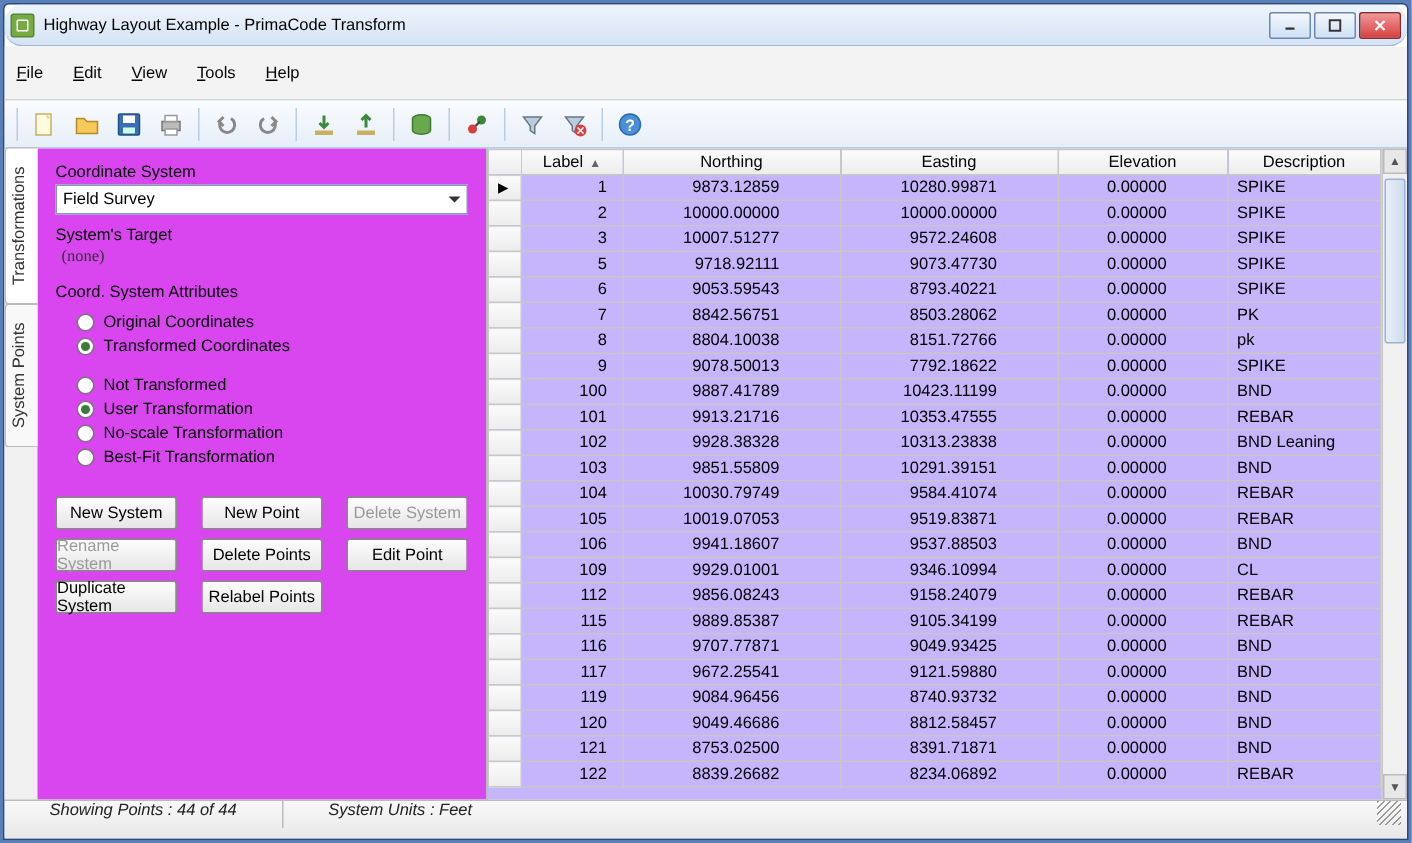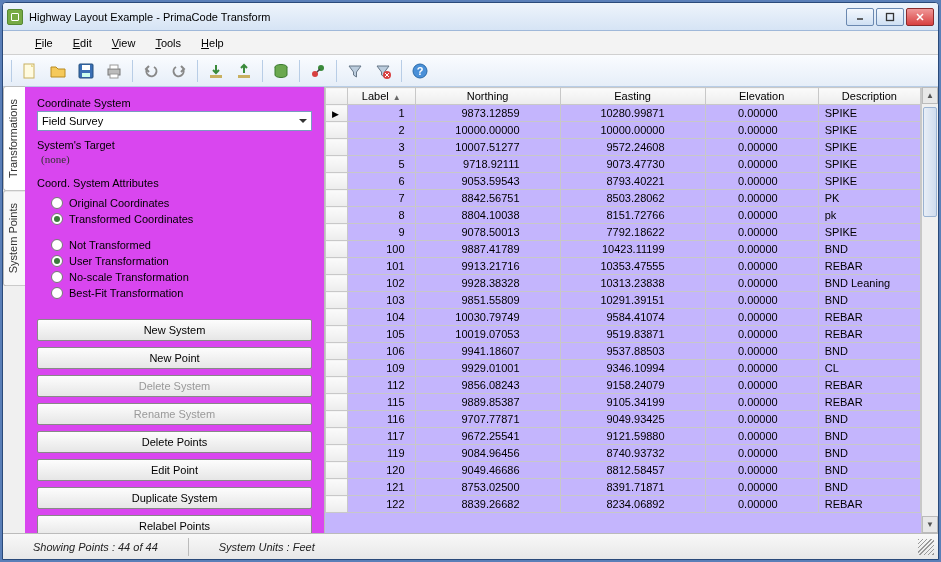--- a/index.html
+++ b/index.html
@@ -1,61 +1,61 @@
 <!DOCTYPE html>
 <html><head>
 <meta charset="utf-8">
 <style>
   * { box-sizing: border-box; margin: 0; padding: 0; font-family: "Segoe UI", Tahoma, sans-serif; font-size: 11px; }
   body { background: #5a7fb8; width: 941px; height: 562px; overflow: hidden; }
   .window { width: 937px; height: 558px; margin: 2px; background: #fff; border: 1px solid #2a4a7a; border-radius: 4px 4px 0 0; overflow: hidden; display: flex; flex-direction: column; }
-  .titlebar { height: 28px; background: linear-gradient(#eef4fb,#d6e4f5); display: flex; align-items: center; padding: 0 4px; border-bottom: 1px solid #9fb8d9; }
+  .titlebar { height: 28px; background: linear-gradient(#eef4fb,#d6e4f5); display: flex; align-items: center; padding: 0 4px; border-bottom: 1px solid #9fb8d9; border-radius: 12px; }
   .titlebar .app-icon { width:16px; height:16px; margin-right:6px; background:#7a4; border:1px solid #583; border-radius:2px; position:relative; }
   .titlebar .app-icon:before { content:""; position:absolute; inset:3px; border:1px solid #fff; border-radius:1px; }
   .titlebar .title { color:#000; flex:1; }
   .win-btns { display:flex; gap:2px; }
   .win-btn { width:28px; height:18px; border:1px solid #6a88b0; border-radius:2px; background:linear-gradient(#f4f8fd,#cfe0f3); display:flex; align-items:center; justify-content:center; }
   .win-btn.close { background:linear-gradient(#f09898,#d84040); border-color:#8a2a2a; color:#fff; }
   .win-btn svg { width:10px; height:10px; }
-  .menubar { height:24px; background:#f3f3f3; display:flex; align-items:center; padding:0 24px; gap:4px; border-bottom:1px solid #d0d0d0; }
+  .menubar { height:36px; background:#f3f3f3; display:flex; align-items:center; padding:0 0; gap:4px; border-bottom:1px solid #d0d0d0; }
   .menubar .menu-item { padding:2px 8px; }
   .menubar .menu-item u { text-decoration:underline; }
   .toolbar { height:32px; background:linear-gradient(#fafcff,#e6eef8); border-bottom:1px solid #b8cde6; display:flex; align-items:center; padding:0 6px; gap:4px; }
   .toolbar .tb-btn { width:24px; height:24px; border:1px solid transparent; border-radius:2px; display:flex; align-items:center; justify-content:center; }
   .tb-sep { width:1px; height:22px; background:#b8cde6; margin:0 2px; }
   .content { flex:1; display:flex; min-height:0; background:#f0f0f0; }
   .side-tabs { width:22px; background:#f0f0f0; display:flex; flex-direction:column; }
   .side-tab { flex:0 0 auto; writing-mode:vertical-rl; transform:rotate(180deg); padding:12px 3px; background:#f8f8f8; border:1px solid #bbb; border-left:none; border-radius:0 3px 3px 0; margin-top:-1px; cursor:default; color:#333; text-align:center; }
   .side-tab.active { background:#fff; }
   .left-panel { width:300px; background:#d946ef; padding:10px 12px; border-right:1px solid #bbb; }
   .field-lbl { color:#000; margin-bottom:2px; }
   .combo { width:100%; height:20px; border:1px solid #7a9ac0; background:#fff; padding:0 18px 0 4px; position:relative; margin-bottom:8px; display:flex; align-items:center; }
   .combo:after { content:""; position:absolute; right:4px; top:7px; border:4px solid transparent; border-top-color:#333; }
   .readonly-val { color:#333; margin-bottom:12px; padding-left:4px;font-family:Liberation Serif, serif; }
   .group-title { margin:12px 0 6px 0; }
   .radio-row { display:flex; align-items:center; gap:6px; padding:2px 0 2px 14px; }
   .radio { width:12px; height:12px; border:1px solid #777; border-radius:50%; background:#fff; display:inline-flex; align-items:center; justify-content:center; }
   .radio.sel:after { content:""; width:6px; height:6px; border-radius:50%; background:#3b7a3b; }
-  .btn-grid { display:grid; grid-template-columns:1fr; gap:6px 16px; margin-top:18px; }
+  .btn-grid { display:grid; grid-template-columns:1fr 1fr 1fr; gap:6px 16px; margin-top:18px; }
   .btn { height:22px; border:1px solid #888; background:linear-gradient(#fdfdfd,#e6e6e6); border-radius:2px; display:flex; align-items:center; justify-content:center; }
   .btn.disabled { color:#999; }
   .grid-wrap { flex:1; display:flex; min-width:0; background:#c4b5fd; }
   .grid { flex:1; overflow:auto; position:relative; }
   table { border-collapse:collapse; width:100%; }
   th,td { border:1px solid #c8c8c8; padding:1px 6px; height:17px; white-space:nowrap; }
   th { background:linear-gradient(#fbfbfb,#ececec); font-weight:normal; position:sticky; top:0; }
   th.row-hdr, td.row-hdr { width:22px; background:linear-gradient(#fbfbfb,#ececec); }
   td.num { text-align:right; padding-right:40px; }
   td.lbl { text-align:right; padding-right:10px; }
   .sort-ind { font-size:8px; color:#666; margin-left:4px; }
   .vscroll { width:17px; background:#f0f0f0; border-left:1px solid #c8c8c8; position:relative; }
   .vscroll .thumb { position:absolute; left:1px; right:1px; top:20px; height:110px; background:linear-gradient(90deg,#e8eef7,#cfdcee); border:1px solid #9bb3d2; border-radius:2px; }
   .vscroll .arr { position:absolute; left:0; right:0; height:17px; background:#e8e8e8; border:1px solid #bbb; display:flex; align-items:center; justify-content:center; font-size:8px; color:#555; }
   .vscroll .arr.up { top:0; } .vscroll .arr.dn { bottom:0; }
-  .statusbar { height:26px; background:linear-gradient(#f8f8f8,#e8e8e8); border-top:1px solid #bbb; display:flex; align-items:center; }
+  .statusbar { height:26px; background:linear-gradient(#f8f8f8,#e8e8e8); border-top:1px solid #bbb; display:flex; align-items:flex-start; }
   .status-cell { padding:0 30px; font-style:italic; color:#222; }
   .status-sep { width:1px; height:18px; background:#bbb; }
   .resize-grip { margin-left:auto; width:16px; height:16px; margin-right:4px; background:repeating-linear-gradient(135deg,#999 0 1px,transparent 1px 3px); }
   .row-ptr { font-size:9px; color:#000; }
 </style>
 </head>
 <body>
 
 <div class="window">
   <div class="titlebar">

